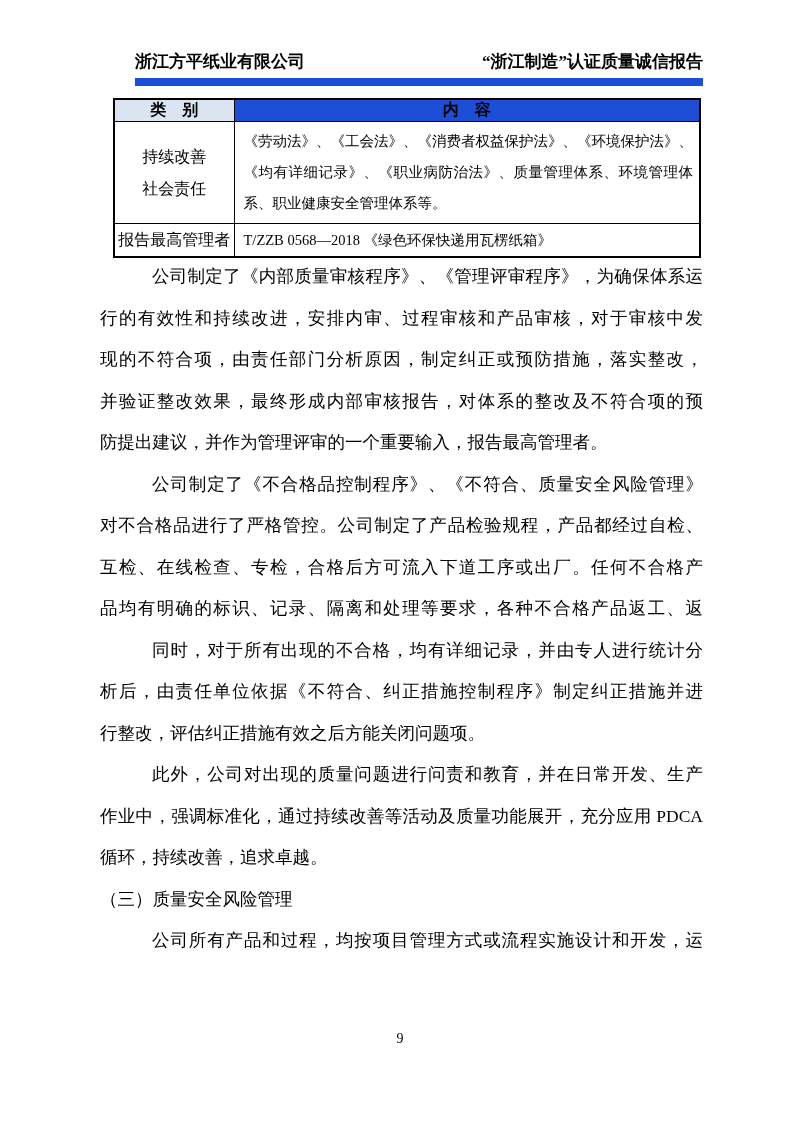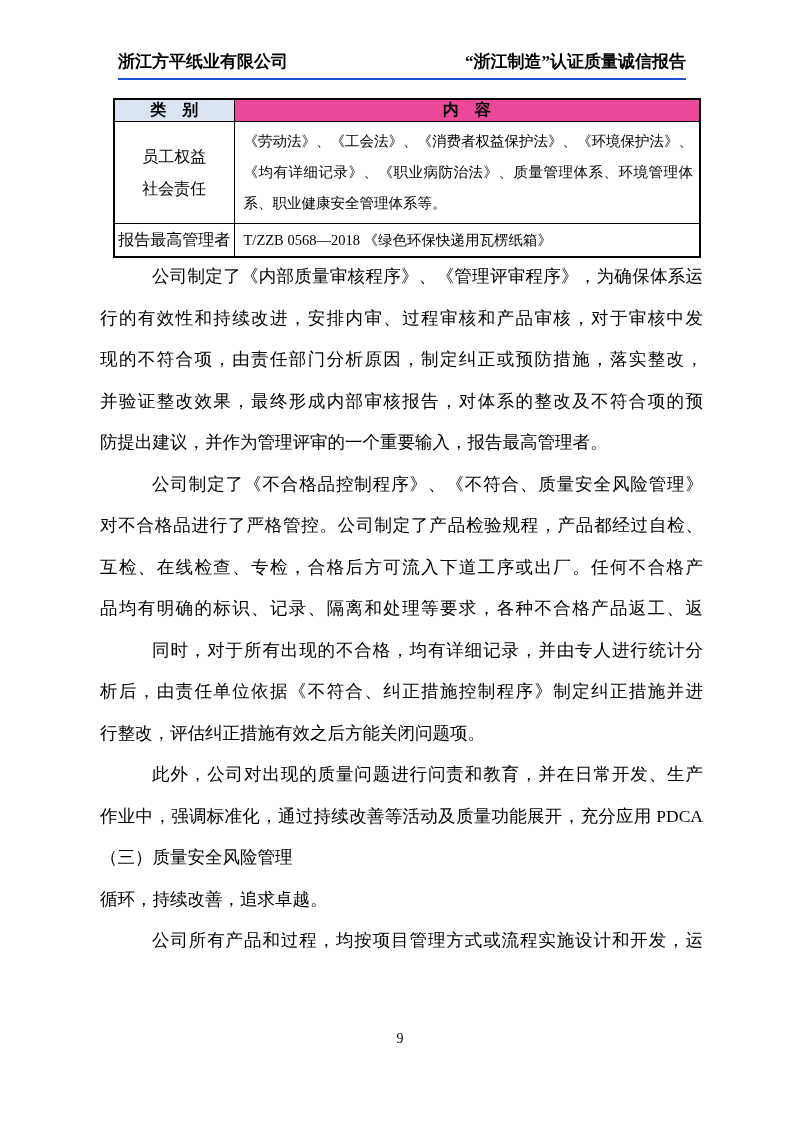--- a/index.html
+++ b/index.html
@@ -10,29 +10,29 @@
     height: 1131px;
     background: #ffffff;
     color: #000000;
     font-family: "Liberation Serif", "DejaVu Serif", serif;
     margin: 0 auto;
     overflow: hidden;
   }
   
   .pg-header {
     position: absolute;
-    left: 118px;
+    left: 135px;
     top: 50px;
     width: 568px;
     display: flex;
     justify-content: space-between;
     align-items: flex-end;
     font-weight: bold;
     font-size: 17px;
-    border-bottom: 2px solid #1d4ed8;
+    border-bottom: 8px solid #1d4ed8;
     padding-bottom: 5px;
     white-space: nowrap;
   }
   
   table.doc-table {
     position: absolute;
     left: 113px;
     top: 98px;
     width: 588px;
     border-collapse: collapse;
@@ -105,24 +105,24 @@
   </div>
 
   <table class="doc-table">
     <colgroup>
         <col class="c1">
         <col>
       </colgroup>
     <tbody>
       <tr>
         <th style="background: rgb(219, 229, 241);">类　别</th>
-        <th style="background: #ec4899;">内　容</th>
+        <th style="background: #1d4ed8;">内　容</th>
       </tr>
       <tr class="r1">
-        <td class="cat">员工权益
+        <td class="cat">持续改善
 社会责任</td>
         <td class="cont">
           <div class="cln j">《劳动法》、《工会法》、《消费者权益保护法》、《环境保护法》、</div>
           <div class="cln j">《均有详细记录》、《职业病防治法》、质量管理体系、环境管理体</div>
           <div class="cln">系、职业健康安全管理体系等。</div>
         </td>
       </tr>
       <tr class="r2">
         <td class="cat">报告最高管理者</td>
         <td class="cont">
@@ -140,20 +140,20 @@
     <div class="bl end">防提出建议，并作为管理评审的一个重要输入，报告最高管理者。</div>
     <div class="bl ind">公司制定了《不合格品控制程序》、《不符合、质量安全风险管理》</div>
     <div class="bl">对不合格品进行了严格管控。公司制定了产品检验规程，产品都经过自检、</div>
     <div class="bl">互检、在线检查、专检，合格后方可流入下道工序或出厂。任何不合格产</div>
     <div class="bl">品均有明确的标识、记录、隔离和处理等要求，各种不合格产品返工、返</div>
     <div class="bl ind">同时，对于所有出现的不合格，均有详细记录，并由专人进行统计分</div>
     <div class="bl">析后，由责任单位依据《不符合、纠正措施控制程序》制定纠正措施并进</div>
     <div class="bl end">行整改，评估纠正措施有效之后方能关闭问题项。</div>
     <div class="bl ind">此外，公司对出现的质量问题进行问责和教育，并在日常开发、生产</div>
     <div class="bl">作业中，强调标准化，通过持续改善等活动及质量功能展开，充分应用 PDCA</div>
+    <div class="bl end">循环，持续改善，追求卓越。</div>
     <div class="bl plain">（三）质量安全风险管理</div>
-    <div class="bl end">循环，持续改善，追求卓越。</div>
     <div class="bl ind">公司所有产品和过程，均按项目管理方式或流程实施设计和开发，运</div>
   </div>
 
   <div class="page-number">9</div>
 
 </div>
 
 </body></html>

